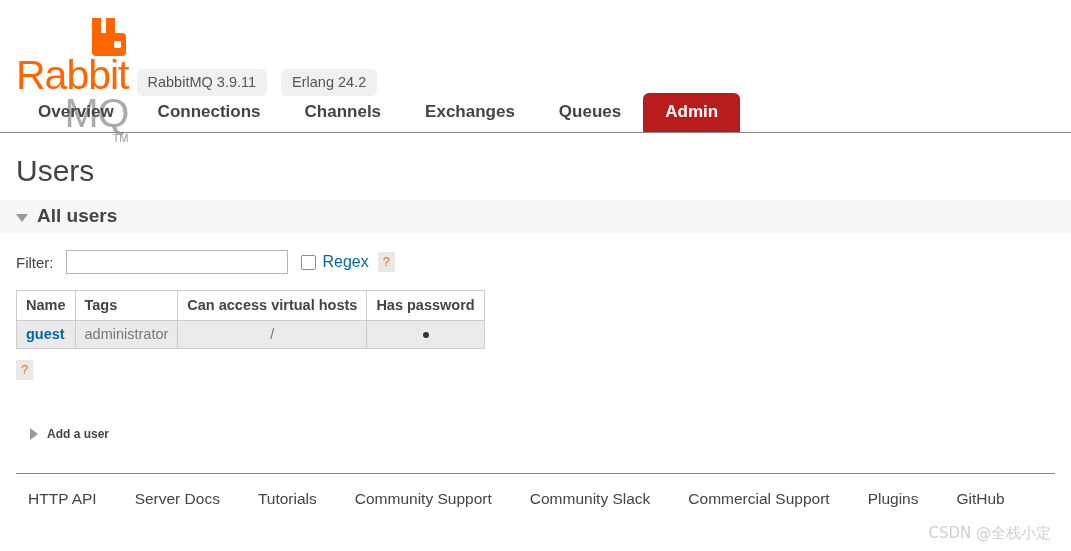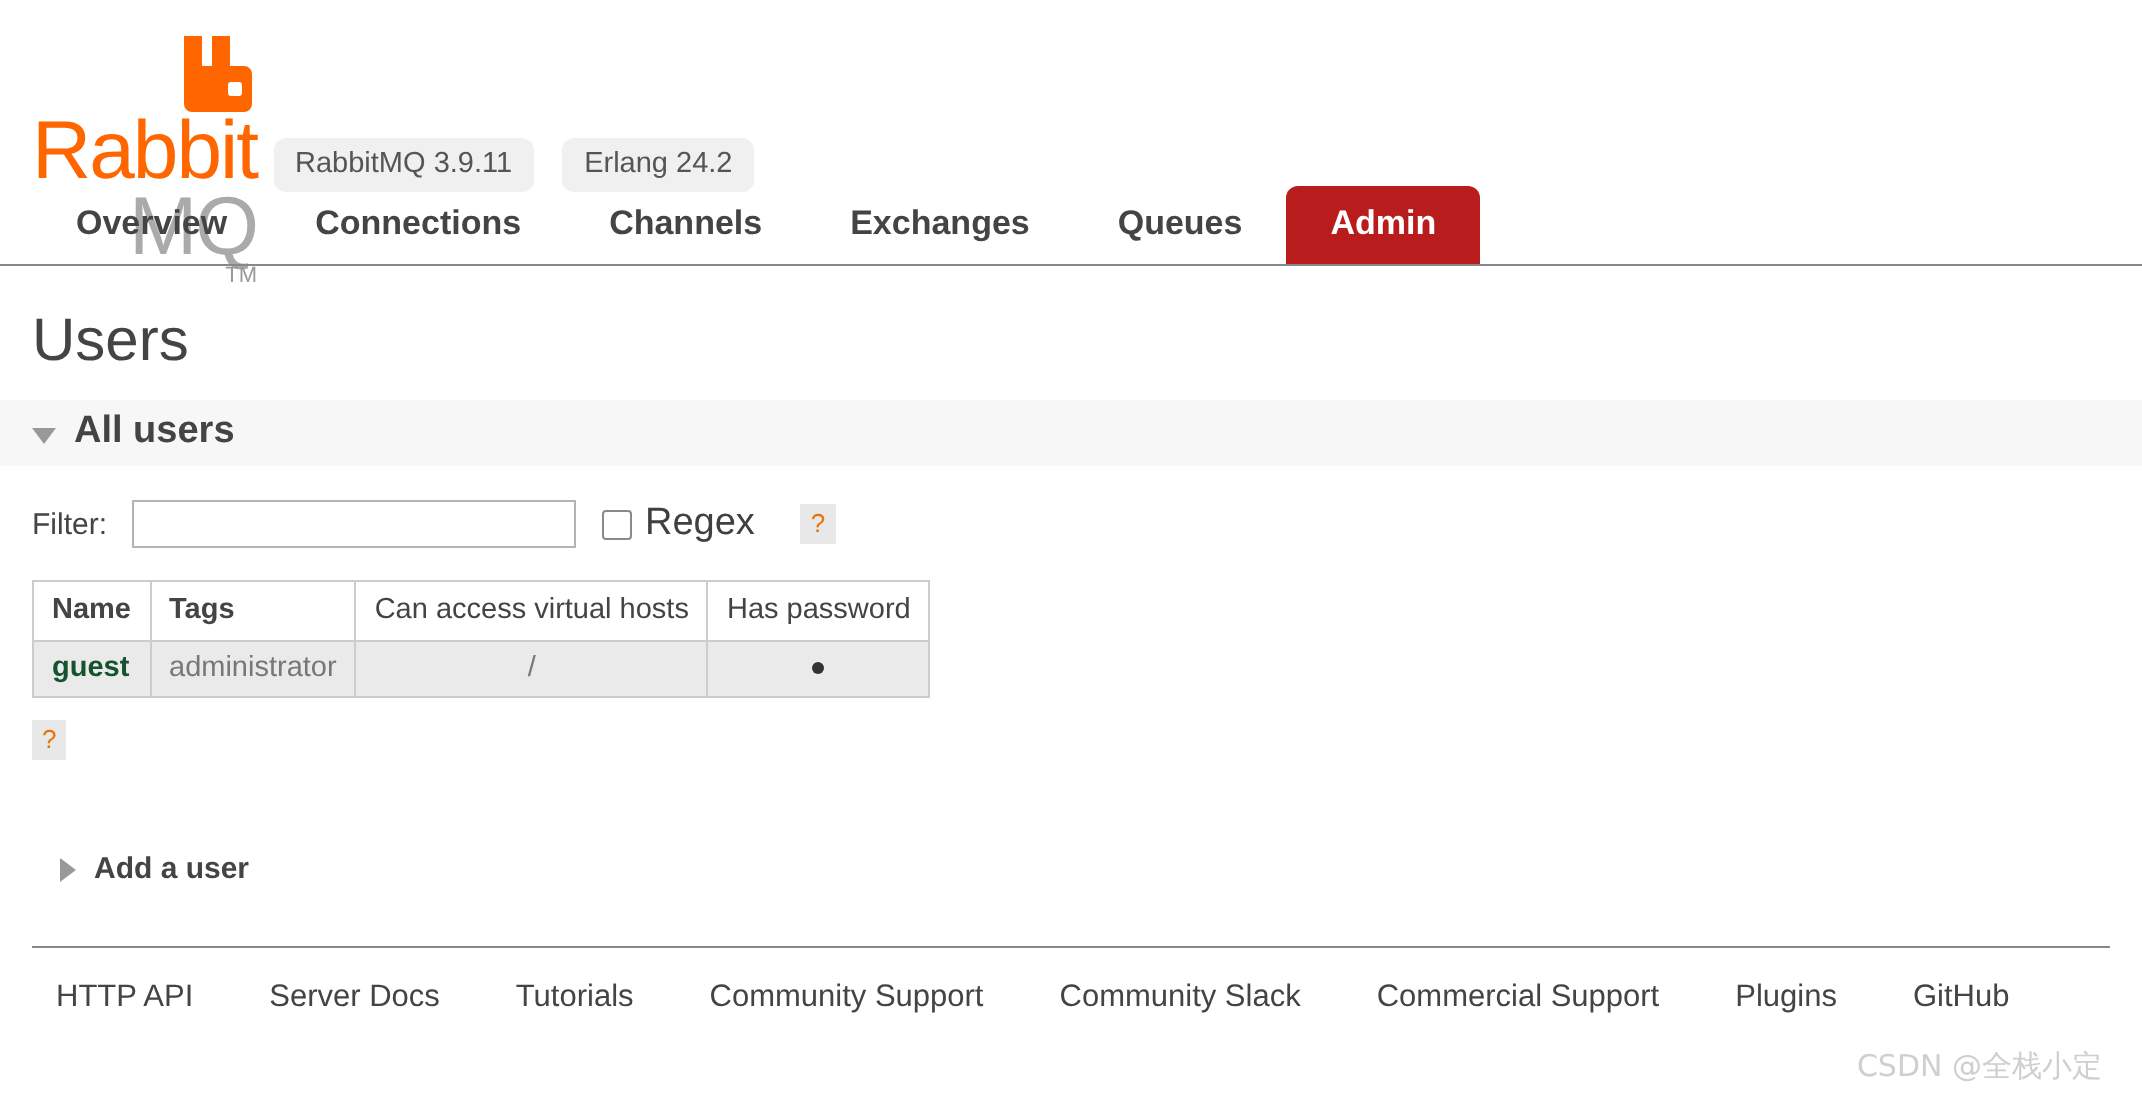--- a/index.html
+++ b/index.html
@@ -191,23 +191,23 @@
   .regex-box {
     width: 13px;
     height: 13px;
     border: 1px solid #8a8a8a;
     border-radius: 2px;
     background: #fff;
     display: inline-block;
     margin-right: 7px;
   }
   .regex-label {
-    font-size: 19px;
-    color: #404040;
-    margin-right: 23px;
+    font-size: 16px;
+    color: #0369a1;
+    margin-right: 9px;
   }
   .help {
     display: inline-block;
     background: #e8e8e8;
     color: #e8730a;
     font-size: 13px;
     line-height: 15px;
     padding: 2px 5px 3px 5px;
     cursor: pointer;
     text-decoration: none;
@@ -219,36 +219,36 @@
     margin-top: 16px;
     font-size: 14.5px;
     border: 1px solid #cccccc;
   }
   .users-table th {
     background: #ffffff;
     border: 1px solid #cccccc;
     padding: 6px 9px 7px 9px;
     text-align: left;
     color: #444444;
-    font-weight: normal;
+    font-weight: bold;
     white-space: nowrap;
   }
   .users-table th.sortable {
     font-weight: bold;
     cursor: pointer;
   }
   .users-table td {
     background: #eaeaea;
     border: 1px solid #cccccc;
     padding: 5px 9px 6px 9px;
     color: #777777;
     white-space: nowrap;
   }
   .users-table td.name-cell {
-    color: #14532d;
+    color: #0369a1;
     font-weight: bold;
     margin-left: 24px;
   }
   .users-table td.center {
     text-align: center;
   }
   .dot {
     display: inline-block;
     width: 6px;
     height: 6px;
@@ -258,21 +258,21 @@
   }
 
   .below-table-help {
     margin-top: 11px;
   }
 
   .add-user-row {
     margin-top: 46px;
     padding-left: 14px;
   }
-  .add-user-row .section-toggle { font-size: 15px; }
+  .add-user-row .section-toggle { font-size: 12px; }
 
   
   #footer {
     position: absolute;
     left: 0;
     right: 0;
     bottom: 43px;
     padding: 0 16px;
     box-sizing: border-box;
   }

